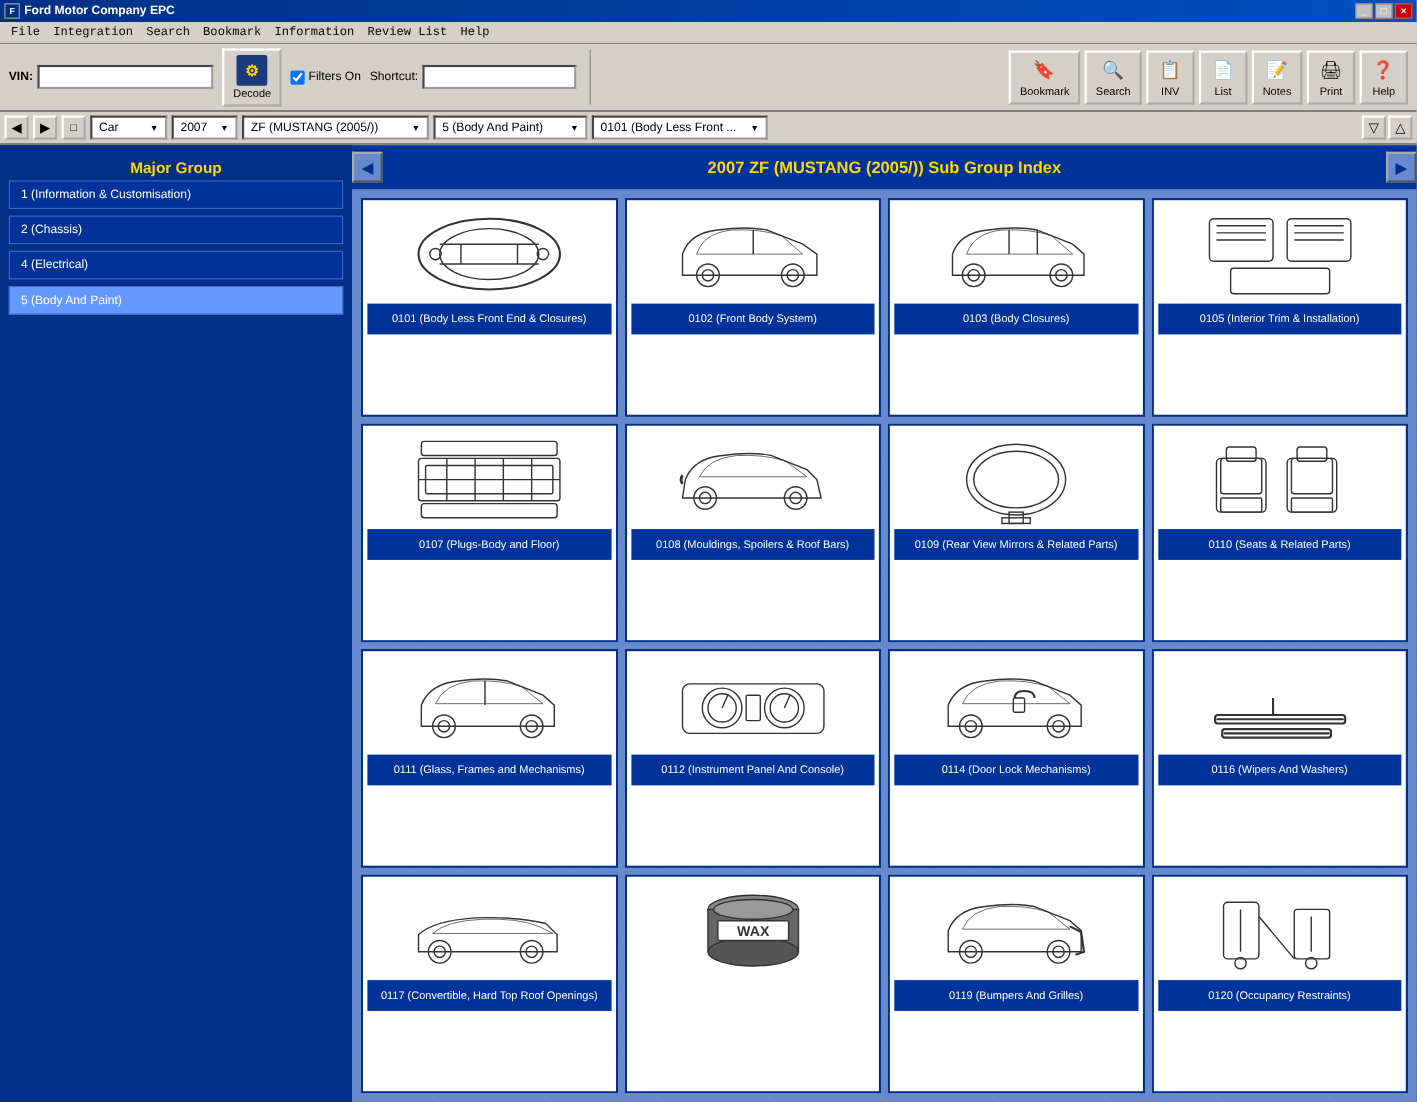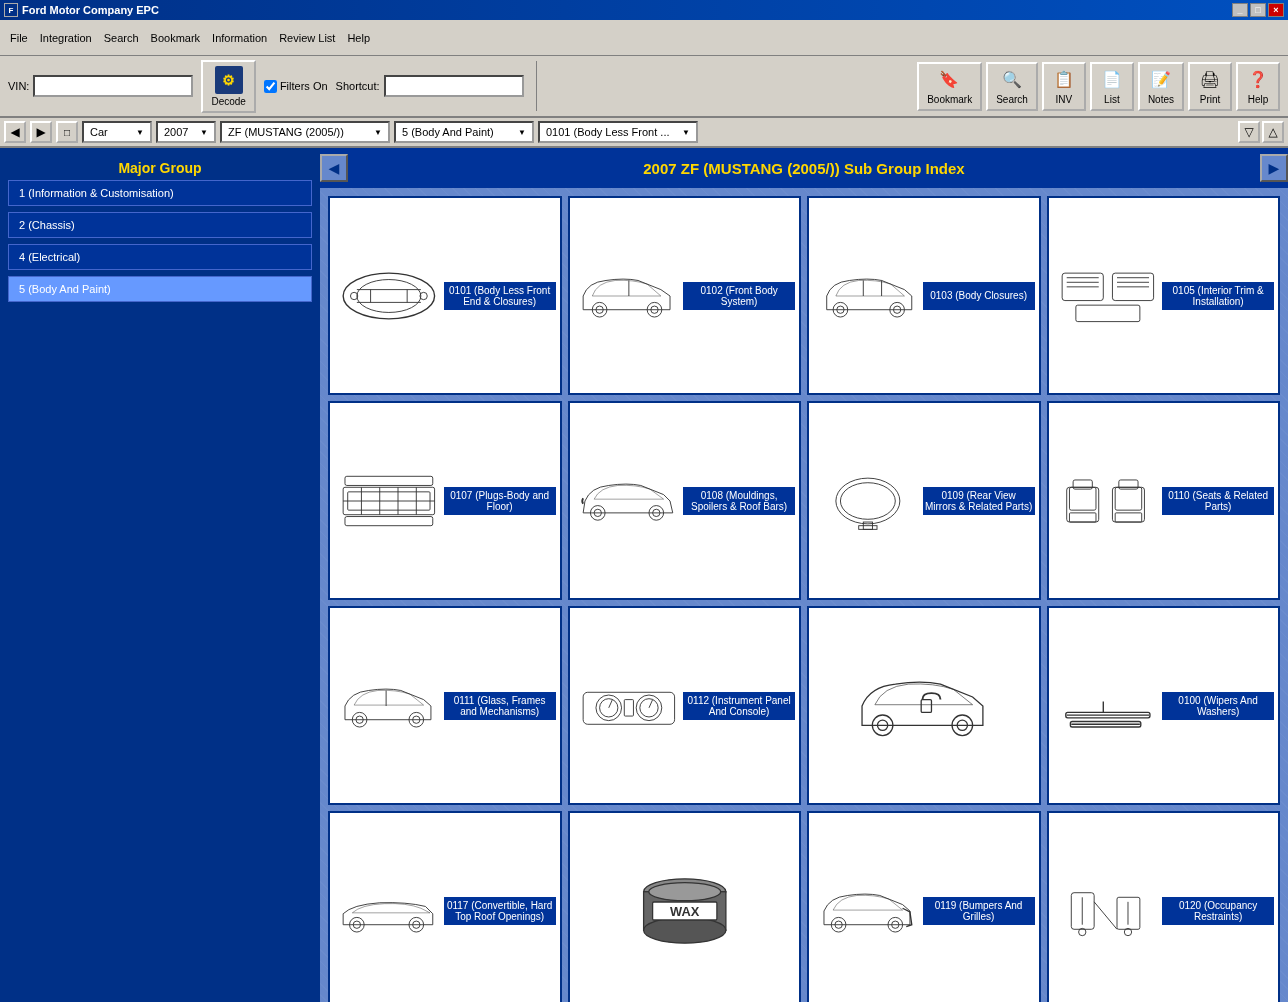--- a/index.html
+++ b/index.html
@@ -25,45 +25,46 @@
       border: 1px solid #808080;
       font-size: 9px;
       display: flex; align-items: center; justify-content: center;
       cursor: pointer;
     }
     .ford-icon { width: 14px; height: 14px; background: #003087; border: 1px solid #aaa; display: flex; align-items: center; justify-content: center; color: white; font-size: 8px; font-weight: bold; }
 
     
     .menu-bar {
       background: #d4d0c8;
-      height: 36px;
+      height: 20px;
       display: flex;
       align-items: center;
       padding: 0 4px;
       border-bottom: 1px solid #808080;
+      font-family: Liberation Mono, monospace;
     }
     .menu-item {
       padding: 2px 6px;
       font-size: 11px;
       cursor: pointer;
       color: #000;
     }
 
     
     .toolbar {
       background: #d4d0c8;
       height: 62px;
       display: flex;
       align-items: center;
       padding: 4px 8px;
       gap: 8px;
       border-bottom: 2px solid #808080;
     }
     .vin-section { display: flex; align-items: center; gap: 4px; }
-    .vin-label { font-weight: normal; font-size: 11px; }
+    .vin-label { font-weight: bold; font-size: 11px; }
     .vin-input {
       width: 160px; height: 22px;
       border: 2px inset #999;
       background: white;
       padding: 2px 4px;
     }
     .decode-btn {
       display: flex; flex-direction: column; align-items: center;
       background: #d4d0c8; border: 2px outset #fff; padding: 4px 8px;
       cursor: pointer; font-size: 10px; gap: 2px;
@@ -204,21 +205,21 @@
       padding: 8px;
       overflow-y: auto;
       position: relative;
       z-index: 1;
     }
 
     .grid-item {
       background: white;
       border: 2px solid #003087;
       display: flex;
-      flex-direction: row;
+      flex-direction: column;
       align-items: center;
       cursor: pointer;
       padding: 4px;
     }
     .grid-item-image {
       width: 100%;
       height: 90px;
       display: flex;
       align-items: center;
       justify-content: center;
@@ -581,37 +582,38 @@
               <circle cx="28" cy="50" r="8"></circle>
               <circle cx="90" cy="50" r="8"></circle>
               <circle cx="28" cy="50" r="4"></circle>
               <circle cx="90" cy="50" r="4"></circle>
 
               <rect x="58" y="30" width="8" height="10" rx="1"></rect>
               <path d="M59,30 Q59,25 66,25 Q73,25 73,30" stroke-width="1.5"></path>
             </g>
           </svg>
         </div>
+        <div class="grid-item-label">0114 (Door Lock Mechanisms)</div>
       </div>
 
       <div class="grid-item">
         <div class="grid-item-image">
           <svg viewBox="0 0 120 70" class="car-svg">
             <g stroke="#333" stroke-width="1.5" fill="none">
 
               <line x1="15" y1="45" x2="105" y2="45"></line>
               <rect x="14" y="42" width="92" height="6" rx="2"></rect>
               <line x1="55" y1="42" x2="55" y2="30"></line>
 
               <line x1="20" y1="55" x2="95" y2="55"></line>
               <rect x="19" y="52" width="77" height="6" rx="2"></rect>
             </g>
           </svg>
         </div>
-        <div class="grid-item-label">0100 (Wipers And Washers)</div>
+        <div class="grid-item-label">0116 (Wipers And Washers)</div>
       </div>
 
       <div class="grid-item">
         <div class="grid-item-image">
           <svg viewBox="0 0 120 70" class="car-svg">
             <g stroke="#333" stroke-width="1" fill="none">
               <path d="M10,50 L10,38 Q20,28 50,26 Q80,25 100,30 L108,38 L108,50 Z"></path>
               <path d="M20,37 Q30,28 55,27 Q80,26 95,32 L105,37 Z" stroke-width="0.5"></path>
               <circle cx="25" cy="50" r="8"></circle>
               <circle cx="90" cy="50" r="8"></circle>

